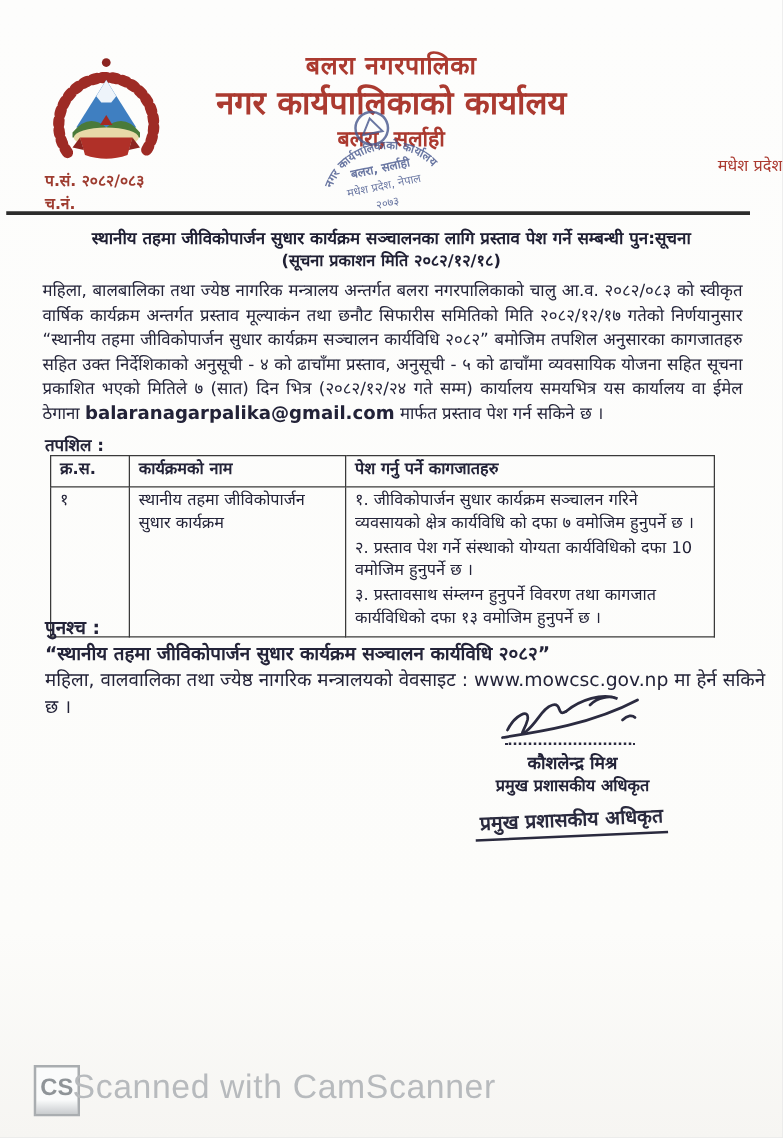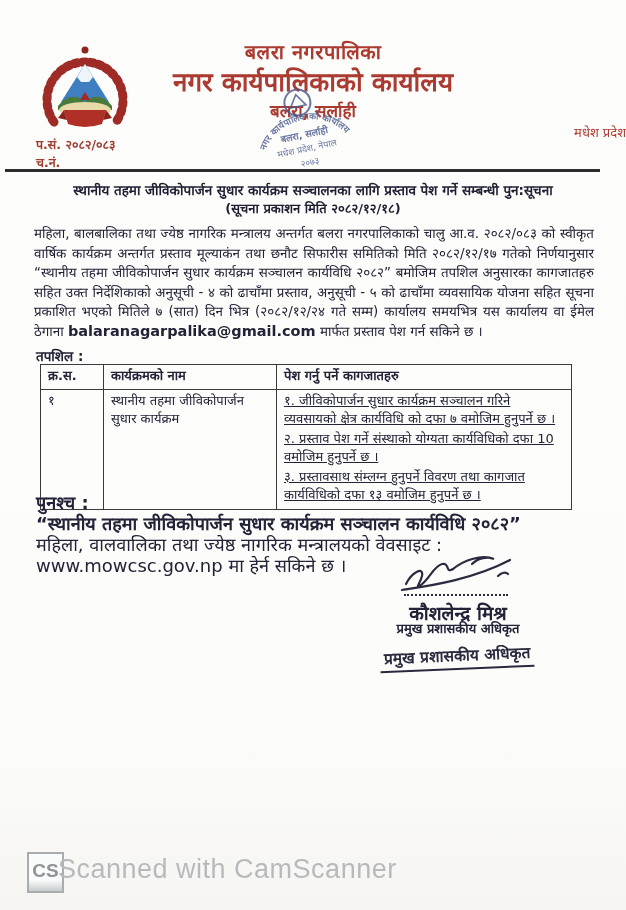--- a/index.html
+++ b/index.html
@@ -25,26 +25,26 @@
   .subjdate{top:199px;font-size:13px;font-weight:bold;color:#1f1f33;}
   .para{left:34px;top:224px;width:560px;font-size:13.4px;line-height:19.6px;text-align:justify;color:#232338;}
   .para b{font-size:14.5px;}
   .tapasil{left:36px;top:347px;font-size:13.5px;font-weight:bold;}
   table.doc{position:absolute;left:40px;top:364px;width:532px;border-collapse:collapse;
     font-size:13px;color:#232338;}
   table.doc th,table.doc td{border:1.6px solid #3a3a3a;padding:2px 7px 3px;vertical-align:top;text-align:left;line-height:18.5px;}
   table.doc th{font-weight:bold;}
   .c-sn{width:48px;}
   .c-prog{width:158px;}
-  .doclist div{margin:0 0 1px 0;text-decoration:underline;}
-  .ps{left:36px;top:492px;font-size:18px;line-height:21px;}
+  .doclist div{margin:0 0 1px 0;}
+  .ps{left:36px;top:492px;font-size:15px;line-height:21px;}
   .ps .b{font-weight:bold;}
   .signature-svg{left:398px;top:550px;width:120px;height:46px;}
   .dotline{left:404px;top:594px;width:104px;border-bottom:2.5px dotted #2b2b40;}
-  .signame{left:368px;top:600px;width:180px;text-align:center;font-size:19px;font-weight:bold;}
+  .signame{left:368px;top:600px;width:180px;text-align:center;font-size:14px;font-weight:bold;}
   .sigdesig{left:368px;top:619px;width:180px;text-align:center;font-size:13px;font-weight:bold;}
   .stampdesig{left:380px;top:644px;font-size:15.5px;font-weight:bold;color:#2a2a3e;
     transform:rotate(-2.5deg);border-bottom:2px solid #2a2a3e;padding:0 4px 2px;}
   .csbar{left:0;top:842px;width:626px;height:68px;}
   .csbadge{position:absolute;left:27px;top:10px;width:33px;height:37px;border:2px solid #a9adb0;
     border-radius:0;background:linear-gradient(180deg,#fafbfb 70%,#c9cccf 100%);
     color:#8f9498;font-weight:bold;font-size:19px;text-align:center;line-height:34px;
     font-family:"Liberation Sans",sans-serif;}
   .cstext{position:absolute;left:58px;top:12px;font-size:27px;color:#b7babd;
     font-family:"Liberation Sans",sans-serif;letter-spacing:.5px;}

